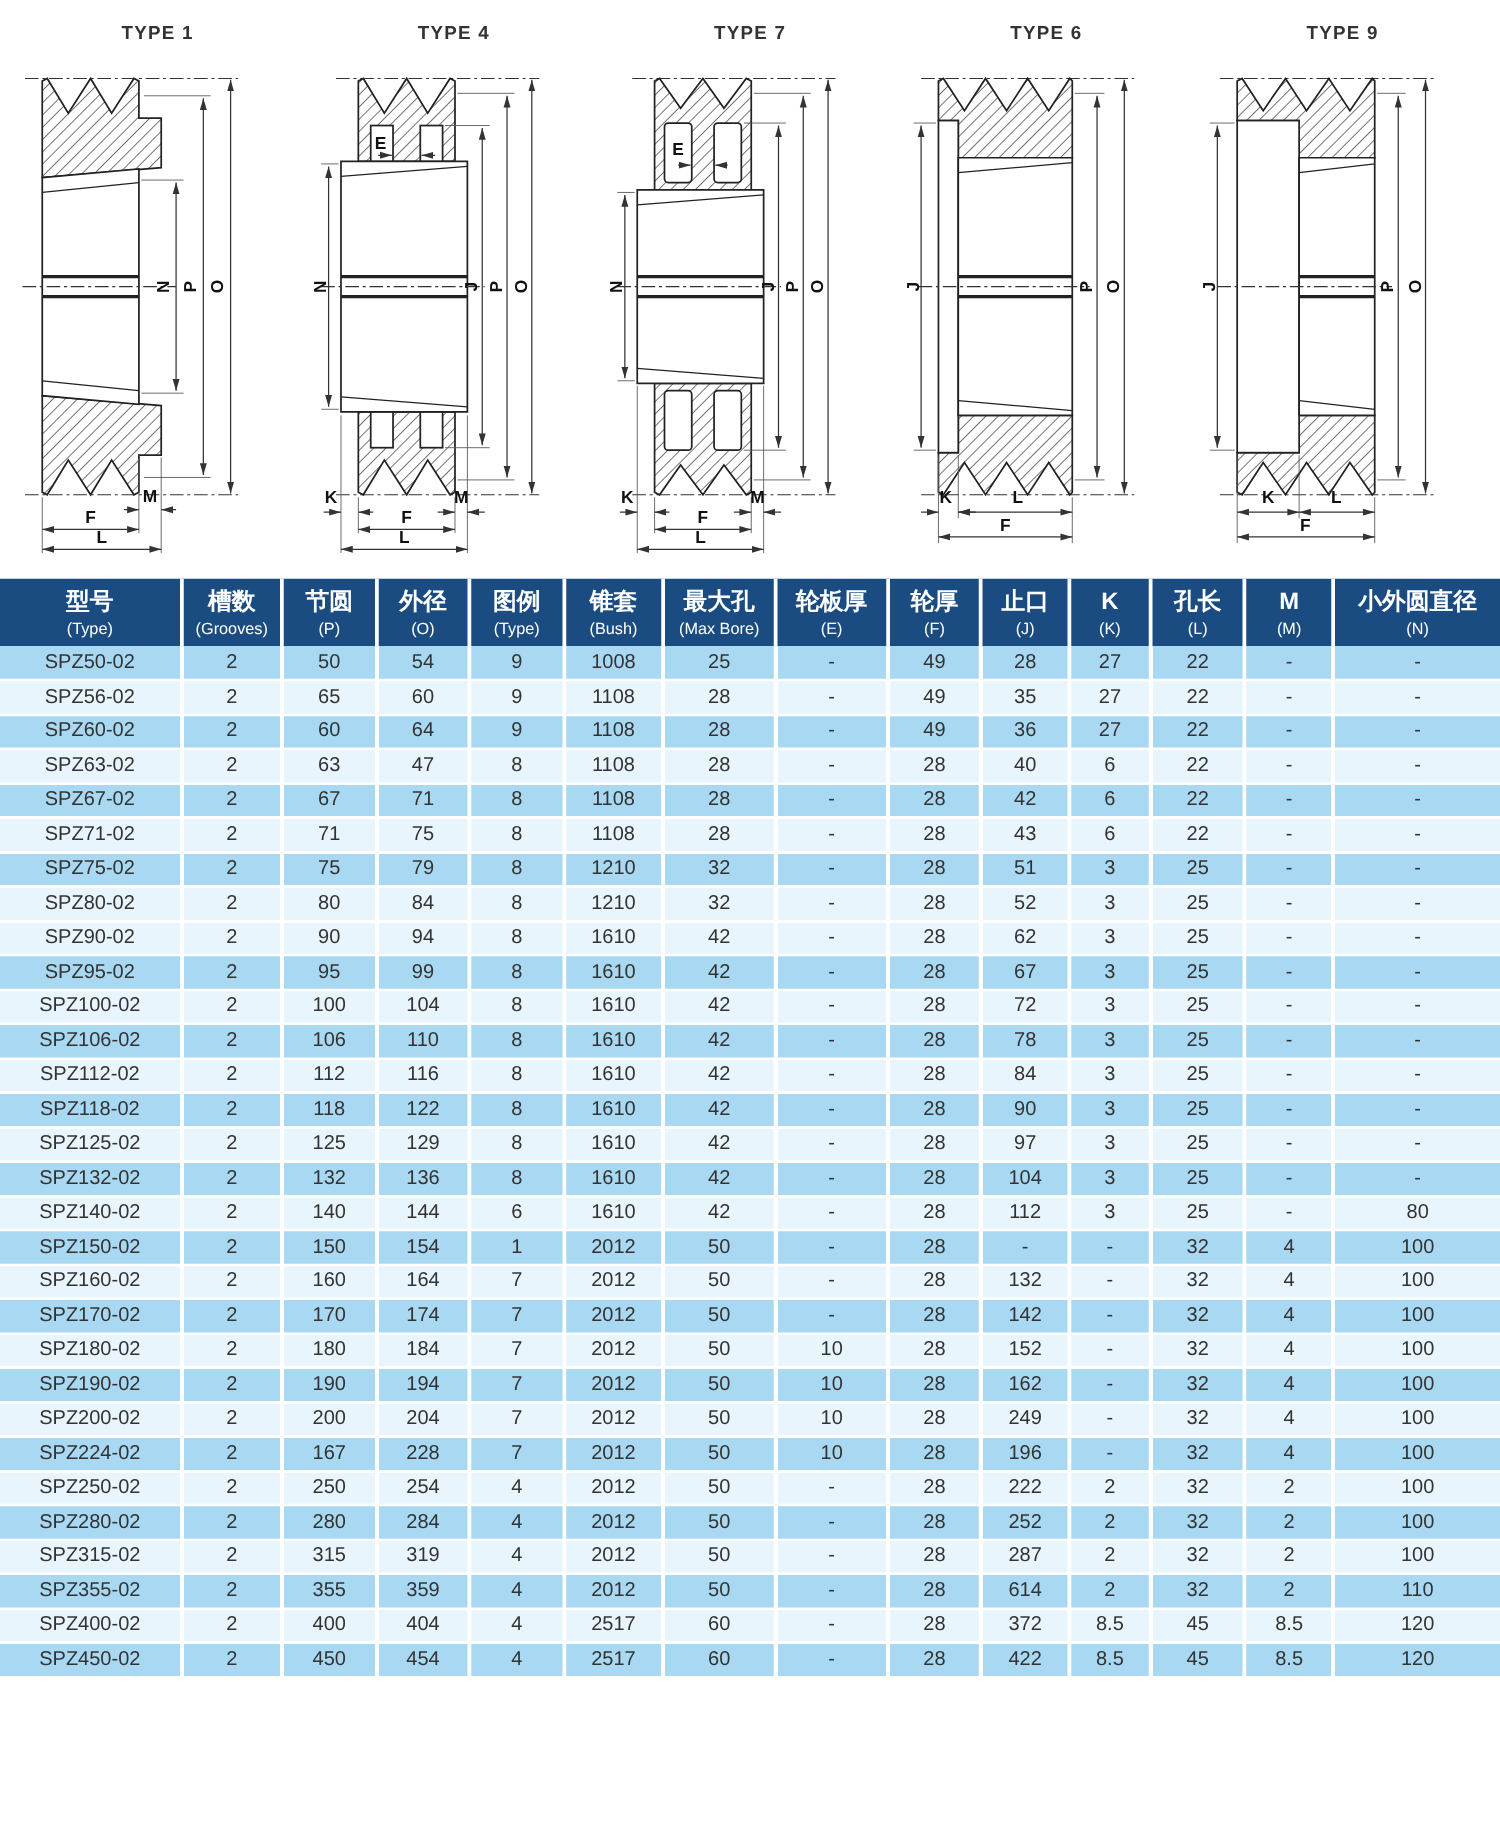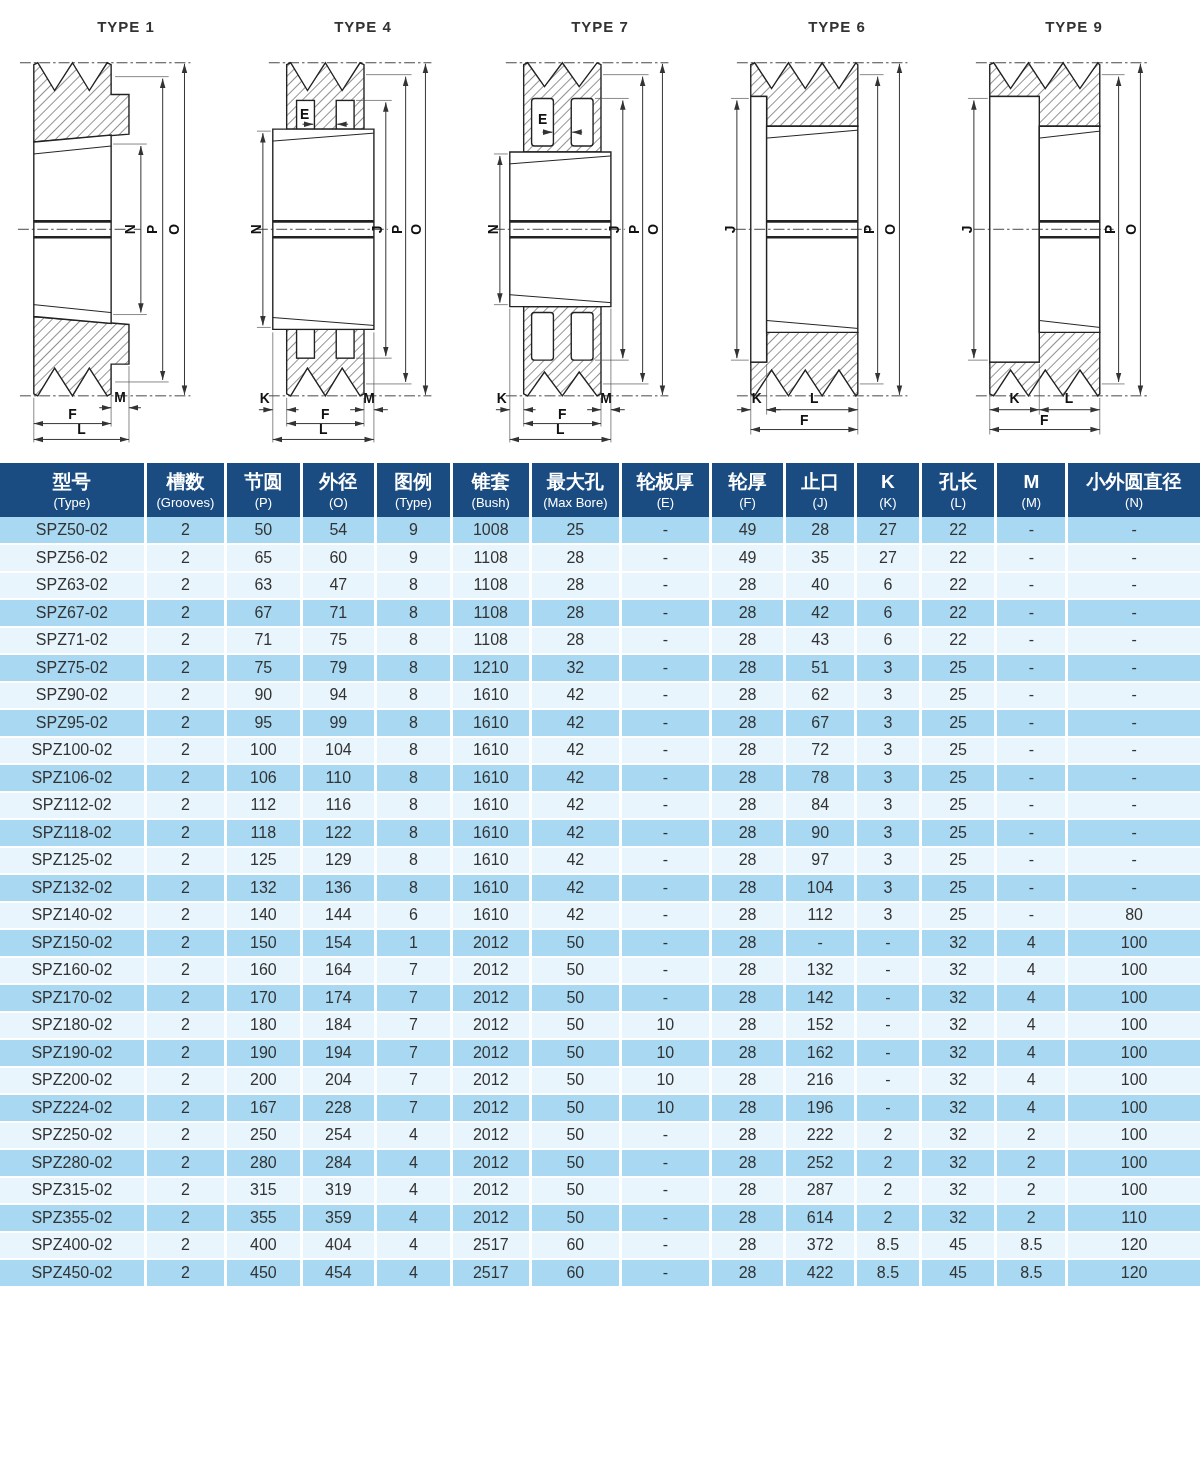--- a/index.html
+++ b/index.html
@@ -405,20 +405,36 @@
           <td>1108</td>
           <td>28</td>
           <td>-</td>
           <td>49</td>
           <td>35</td>
           <td>27</td>
           <td>22</td>
           <td>-</td>
           <td>-</td>
         </tr>
+        <tr class="odd">
+          <td>SPZ60-02</td>
+          <td>2</td>
+          <td>60</td>
+          <td>64</td>
+          <td>9</td>
+          <td>1108</td>
+          <td>28</td>
+          <td>-</td>
+          <td>49</td>
+          <td>36</td>
+          <td>27</td>
+          <td>22</td>
+          <td>-</td>
+          <td>-</td>
+        </tr>
         <tr class="even">
           <td>SPZ63-02</td>
           <td>2</td>
           <td>63</td>
           <td>47</td>
           <td>8</td>
           <td>1108</td>
           <td>28</td>
           <td>-</td>
           <td>28</td>
@@ -464,20 +480,36 @@
           <td>SPZ75-02</td>
           <td>2</td>
           <td>75</td>
           <td>79</td>
           <td>8</td>
           <td>1210</td>
           <td>32</td>
           <td>-</td>
           <td>28</td>
           <td>51</td>
+          <td>3</td>
+          <td>25</td>
+          <td>-</td>
+          <td>-</td>
+        </tr>
+        <tr class="even">
+          <td>SPZ80-02</td>
+          <td>2</td>
+          <td>80</td>
+          <td>84</td>
+          <td>8</td>
+          <td>1210</td>
+          <td>32</td>
+          <td>-</td>
+          <td>28</td>
+          <td>52</td>
           <td>3</td>
           <td>25</td>
           <td>-</td>
           <td>-</td>
         </tr>
         <tr class="even">
           <td>SPZ90-02</td>
           <td>2</td>
           <td>90</td>
           <td>94</td>
@@ -703,21 +735,21 @@
         <tr class="even">
           <td>SPZ200-02</td>
           <td>2</td>
           <td>200</td>
           <td>204</td>
           <td>7</td>
           <td>2012</td>
           <td>50</td>
           <td>10</td>
           <td>28</td>
-          <td>216</td>
+          <td>249</td>
           <td>-</td>
           <td>32</td>
           <td>4</td>
           <td>100</td>
         </tr>
         <tr class="odd">
           <td>SPZ224-02</td>
           <td>2</td>
           <td>167</td>
           <td>228</td>

